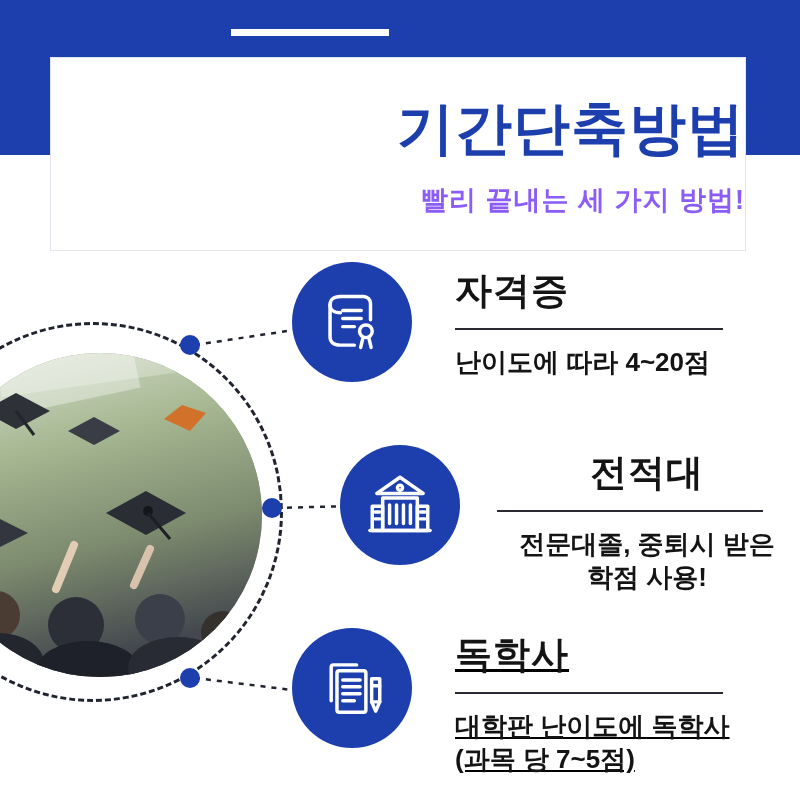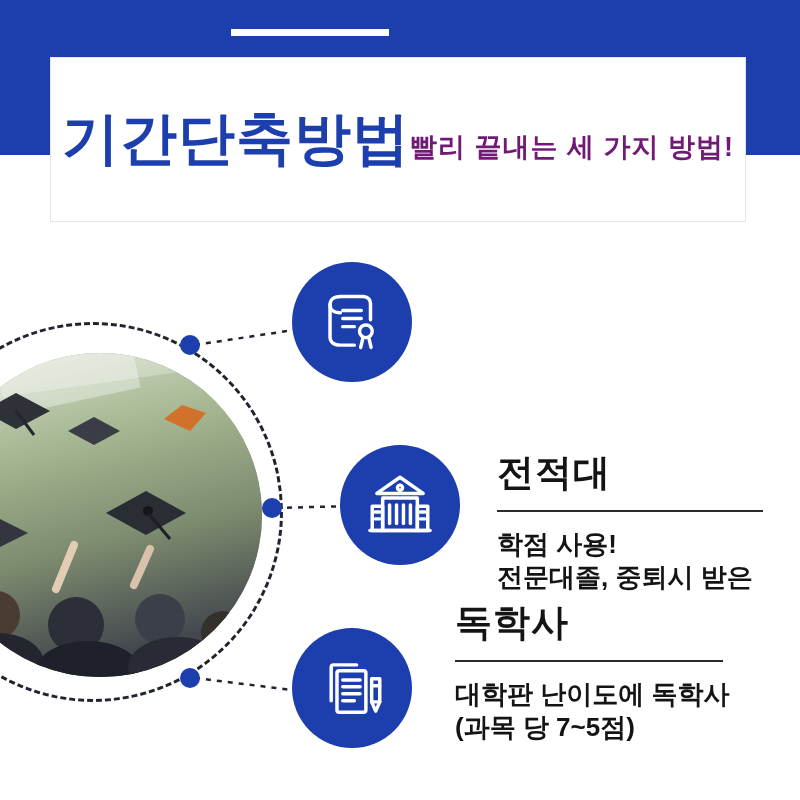--- a/index.html
+++ b/index.html
@@ -14,30 +14,30 @@
   
   .top-bar {
     position: absolute; top: 0; left: 0; width: 800px; height: 155px;
     background: #1d3fae;
   }
   .top-line {
     position: absolute; top: 29px; left: 231px; width: 158px; height: 7px;
     background: #ffffff;
   }
   .title-card {
-    position: absolute; left: 50px; top: 57px; width: 696px; height: 165px;
+    position: absolute; left: 50px; top: 57px; width: 696px; height: 194px;
     background: #ffffff; border: 1px solid #e3e6ef;
-    display: flex; flex-direction: row; align-items: center; justify-content: center;
+    display: flex; flex-direction: column; align-items: flex-end; justify-content: center;
     z-index: 3;
   }
   .page-title {
     font-size: 57px; font-weight: 800; color: #1d3fae; letter-spacing: 1px;
   }
   .page-subtitle {
-    margin-top: 14px; font-size: 27px; font-weight: 700; color: #701a75; letter-spacing: 1px;
+    margin-top: 14px; font-size: 27px; font-weight: 700; color: #8b5cf6; letter-spacing: 1px;
   }
 
   
   .dashed-orbit {
     position: absolute; left: -97px; top: 322px; width: 380px; height: 380px;
     border: 3px dashed #20242e; border-radius: 50%;
   }
   .photo-circle {
     position: absolute; left: -62px; top: 353px; width: 324px; height: 324px;
     border-radius: 50%; overflow: hidden; background: #8a9a7b;
@@ -65,22 +65,22 @@
   }
   .icon-1 { left: 292px; top: 262px; }
   .icon-2 { left: 340px; top: 445px; }
   .icon-3 { left: 292px; top: 628px; }
   .icon-circle svg { width: 74px; height: 74px; }
   .icon-stroke { fill: none; stroke: #ffffff; stroke-width: 3; stroke-linecap: round; stroke-linejoin: round; }
 
   
   .item { position: absolute; }
   .item-1 { left: 455px; top: 266px; width: 330px; }
-  .item-2 { left: 497px; top: 448px; width: 300px; }
-  .item-3 { left: 455px; top: 598px; width: 335px; }
+  .item-2 { left: 497px; top: 448px; width: 300px; text-align: center; }
+  .item-3 { left: 455px; top: 630px; width: 335px; text-decoration: underline; }
   .item-title {
     font-size: 37px; font-weight: 800; color: #141414; letter-spacing: 1px;
   }
   .item-rule { height: 2px; background: #2a2a35; margin-top: 12px; }
   .item-1 .item-rule { width: 268px; }
   .item-2 .item-rule { width: 266px; }
   .item-3 .item-rule { width: 268px; }
   .item-desc { margin-top: 16px; font-size: 26px; font-weight: 700; color: #141414; line-height: 33px; }
   .desc-line { display: block; }
 </style>
@@ -189,27 +189,34 @@
       <line class="icon-stroke" x1="24" y1="25" x2="39" y2="25"></line>
       <line class="icon-stroke" x1="24" y1="31" x2="39" y2="31"></line>
       <line class="icon-stroke" x1="24" y1="37" x2="39" y2="37"></line>
       <line class="icon-stroke" x1="24" y1="43" x2="34" y2="43"></line>
       <rect class="icon-stroke" x="49" y="24" width="7" height="20"></rect>
       <path class="icon-stroke" d="M49 44 l3.5 8 l3.5 -8"></path>
       <line class="icon-stroke" x1="49" y1="30" x2="56" y2="30"></line>
     </svg>
   </div>
 
+  <div class="item item-1">
+    <div class="item-title">자격증</div>
+    <div class="item-rule"></div>
+    <div class="item-desc">
+      <span class="desc-line">난이도에 따라 4~20점</span>
+    </div>
+  </div>
 
   <div class="item item-2">
     <div class="item-title">전적대</div>
     <div class="item-rule"></div>
     <div class="item-desc">
+      <span class="desc-line">전문대졸, 중퇴시 받은</span>
       <span class="desc-line">학점 사용!</span>
-      <span class="desc-line">전문대졸, 중퇴시 받은</span>
     </div>
   </div>
 
   <div class="item item-3">
     <div class="item-title">독학사</div>
     <div class="item-rule"></div>
     <div class="item-desc">
       <span class="desc-line">대학판 난이도에 독학사</span>
       <span class="desc-line">(과목 당 7~5점)</span>
     </div>

